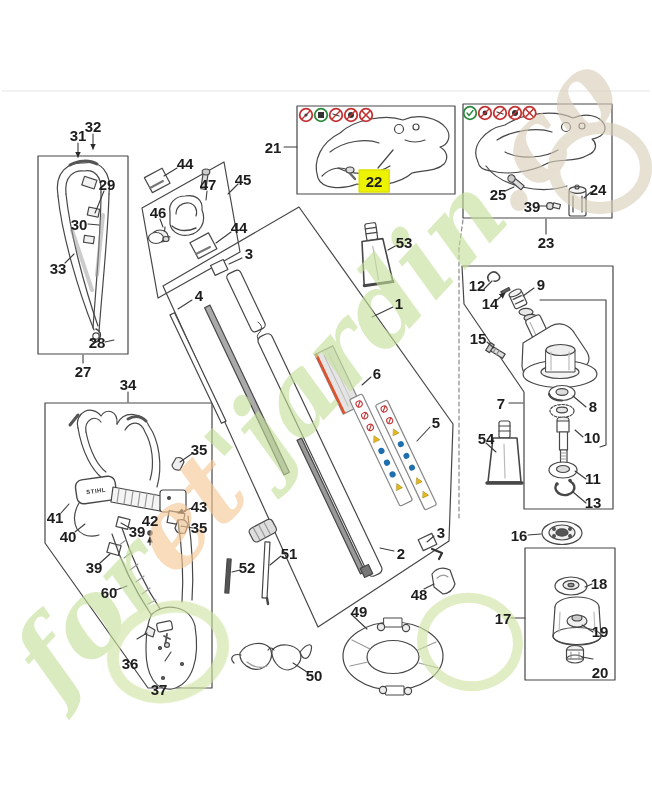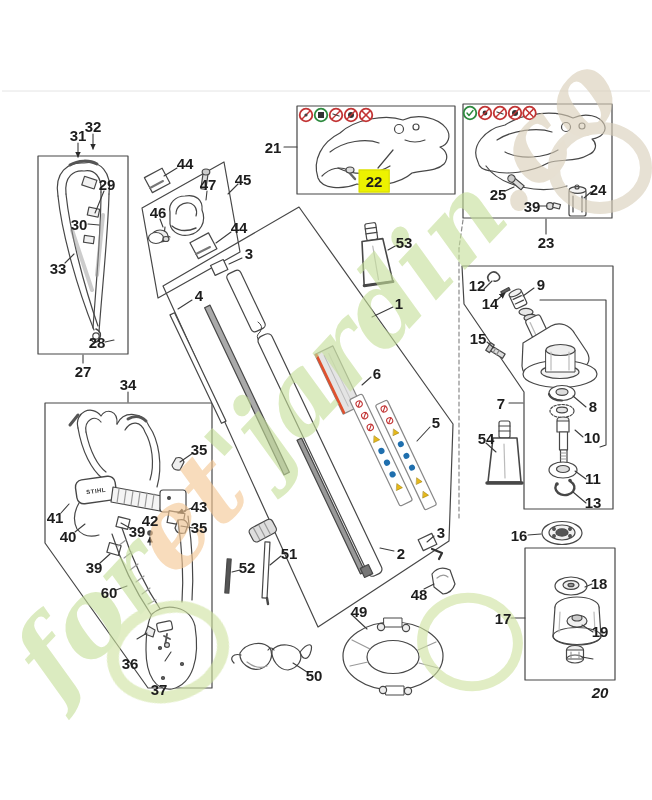--- a/index.html
+++ b/index.html
@@ -479,21 +479,21 @@
       <div class="plabel" style="left: 592px; top: 437px;">10</div>
       <div class="plabel" style="left: 593px; top: 478px;">11</div>
       <div class="plabel" style="left: 477px; top: 285px;">12</div>
       <div class="plabel" style="left: 593px; top: 502px;">13</div>
       <div class="plabel" style="left: 490px; top: 303px;">14</div>
       <div class="plabel" style="left: 478px; top: 338px;">15</div>
       <div class="plabel" style="left: 519px; top: 535px;">16</div>
       <div class="plabel" style="left: 503px; top: 618px;">17</div>
       <div class="plabel" style="left: 599px; top: 583px;">18</div>
       <div class="plabel" style="left: 600px; top: 631px;">19</div>
-      <div class="plabel" style="left: 600px; top: 692px; font-style: italic;">20</div>
+      <div class="plabel" style="left: 600px; top: 672px;">20</div>
       <div class="plabel" style="left: 273px; top: 147px;">21</div>
       <div class="plabel hl" style="left: 374px; top: 181px;">22</div>
       <div class="plabel" style="left: 546px; top: 242px;">23</div>
       <div class="plabel" style="left: 598px; top: 189px;">24</div>
       <div class="plabel" style="left: 498px; top: 194px; text-align: center;">25</div>
       <div class="plabel" style="left: 532px; top: 206px;">39</div>
       <div class="plabel" style="left: 83px; top: 371px;">27</div>
       <div class="plabel" style="left: 97px; top: 342px;">28</div>
       <div class="plabel" style="left: 107px; top: 184px;">29</div>
       <div class="plabel" style="left: 79px; top: 224px;">30</div>

